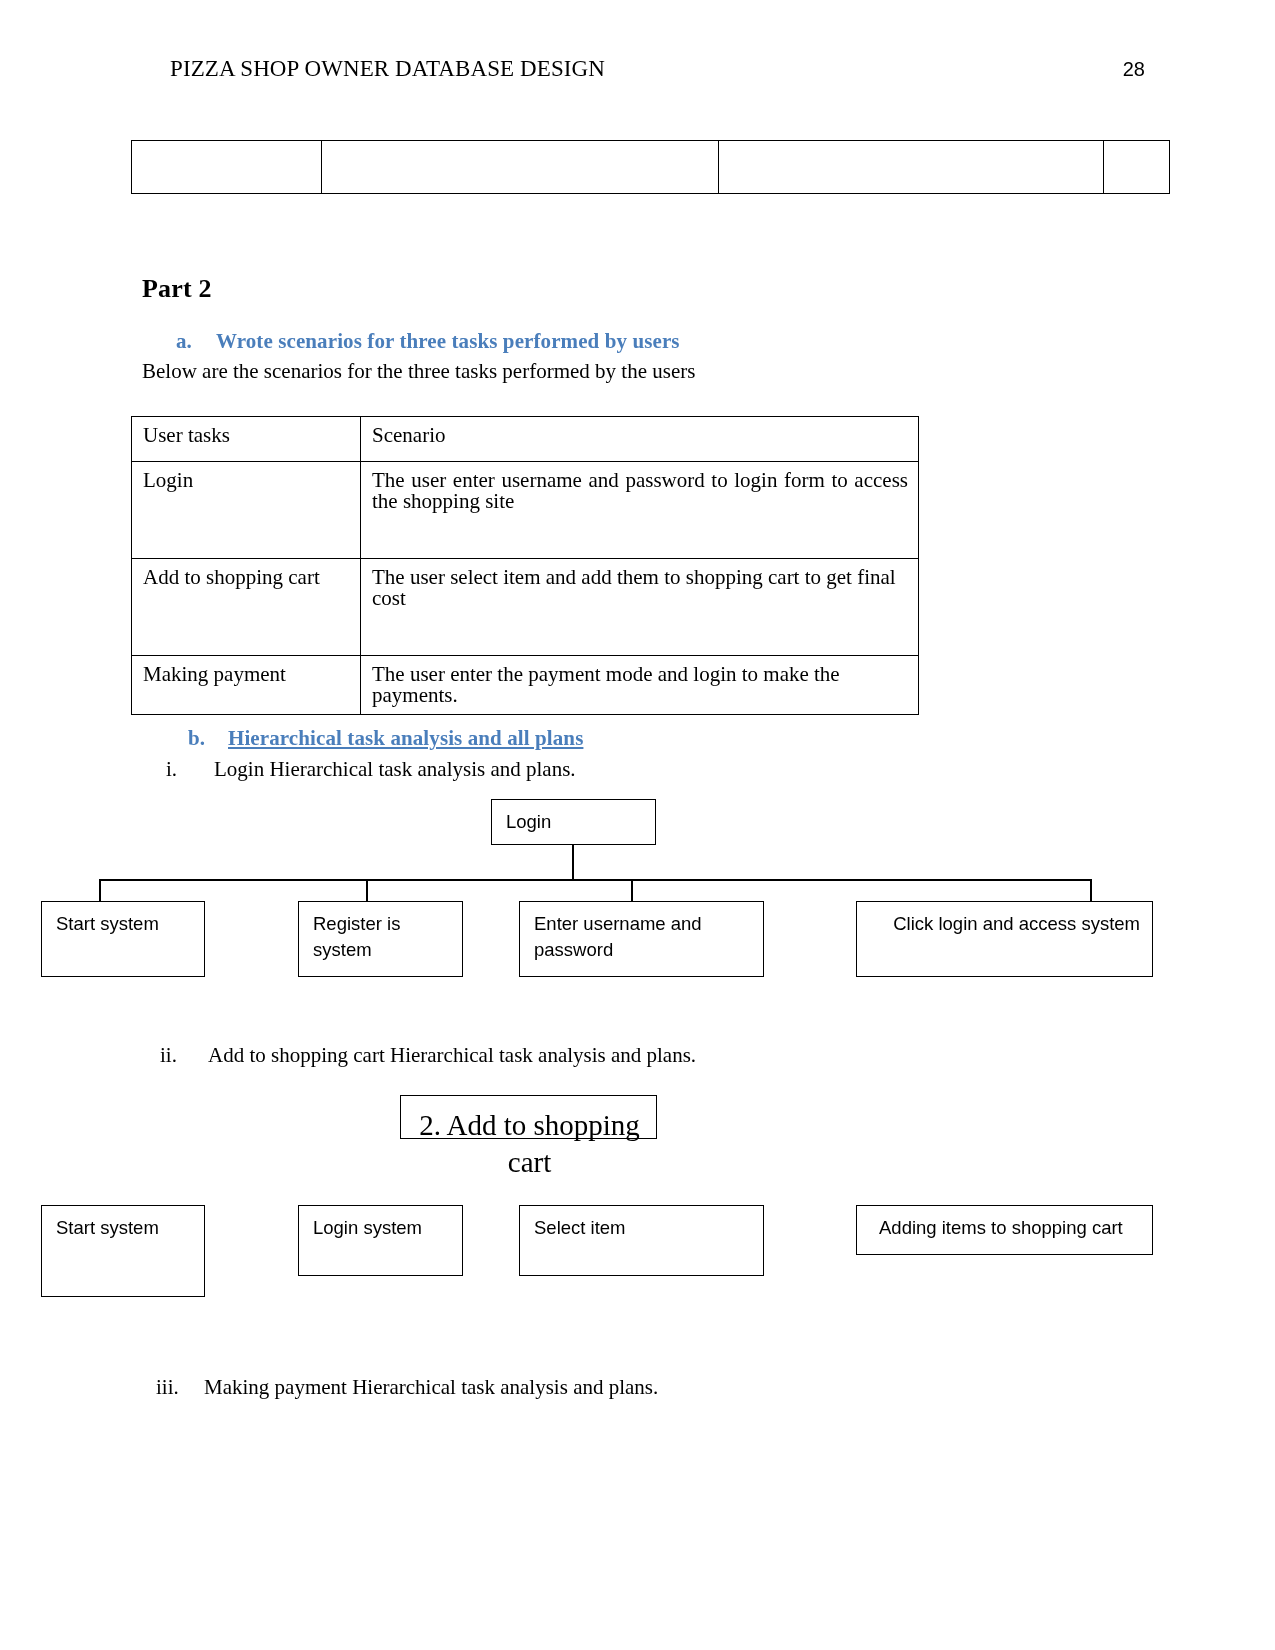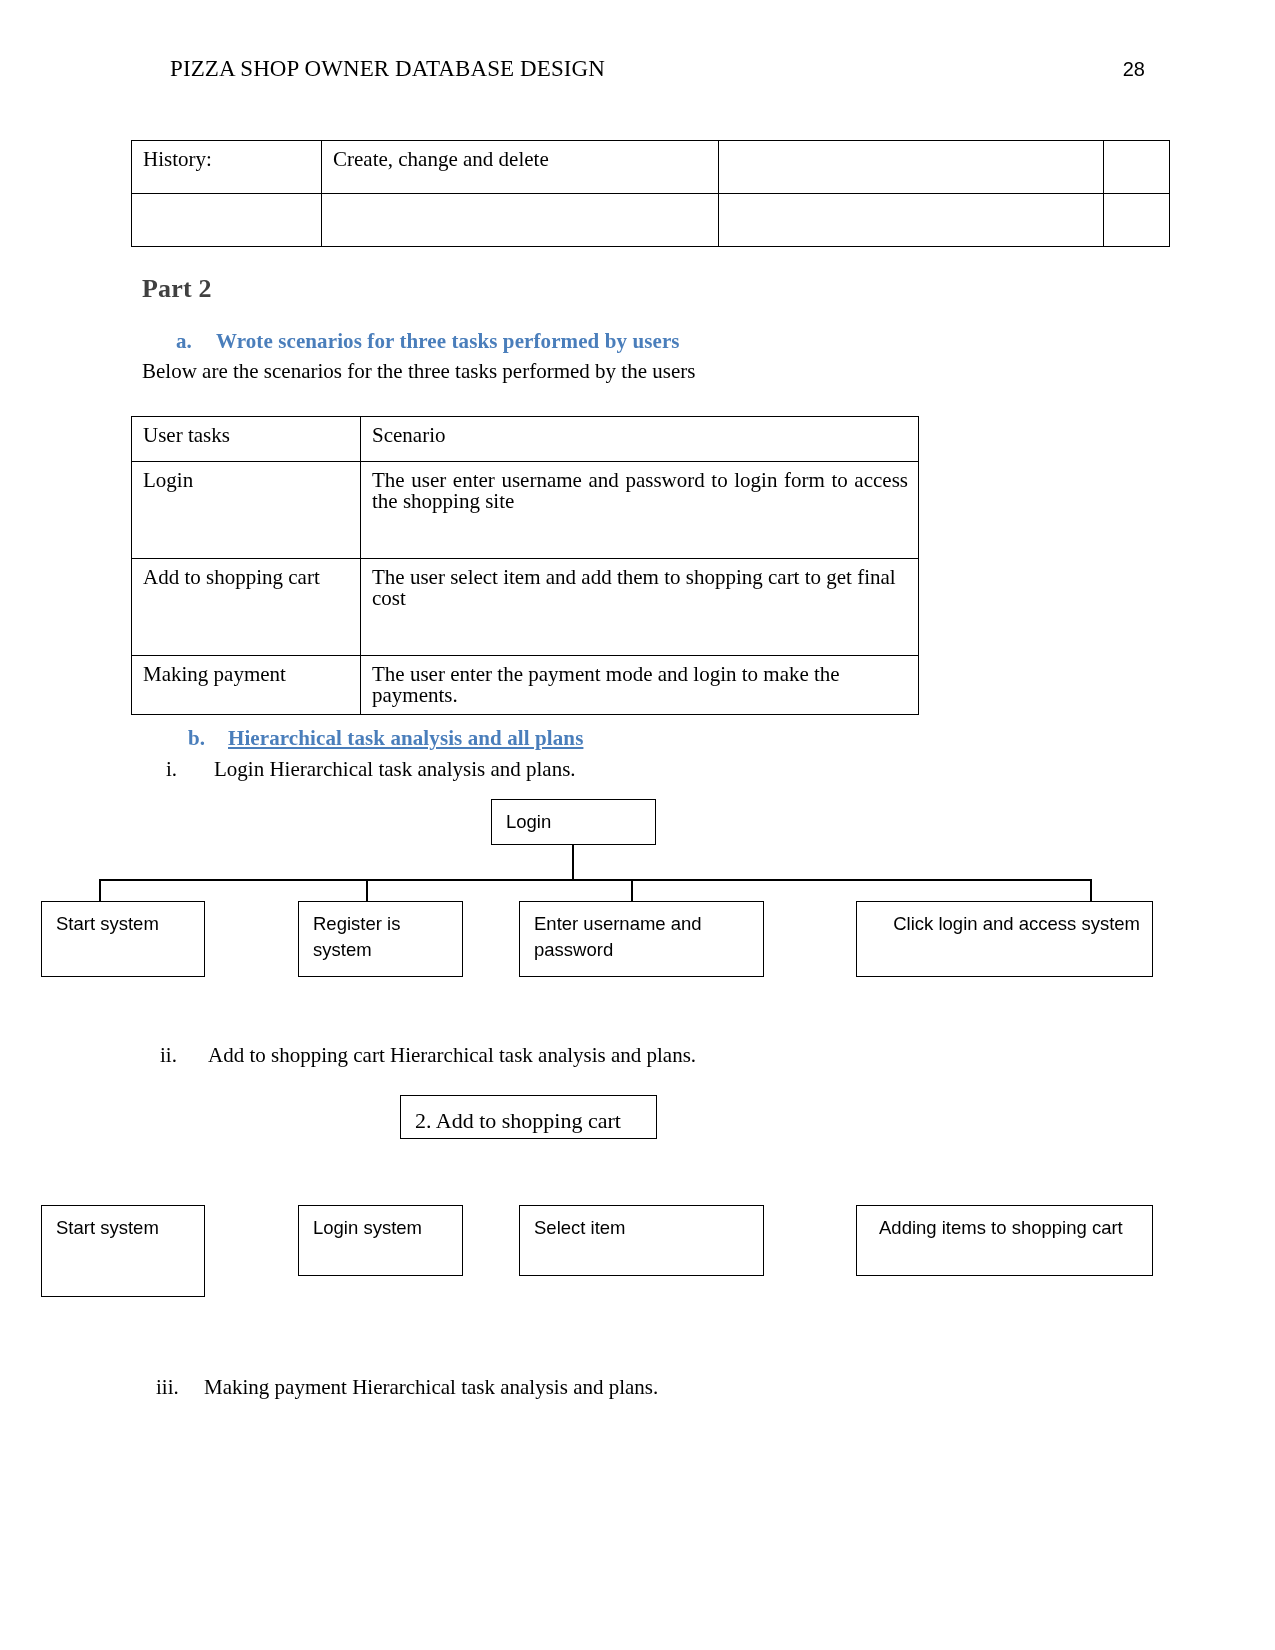--- a/index.html
+++ b/index.html
@@ -61,21 +61,21 @@
   .history-table .c1 { width: 168px; }
   .history-table .c2 { width: 375px; }
   .history-table .c3 { width: 363px; }
   .history-table .c4 { width: 44px; }
 
   
   .heading-part {
     position: absolute;
     top: 274px;
     left: 142px;
-    color: #404040;
+    color: #000000;
     font-size: 26px;
     font-weight: bold;
     letter-spacing: 0.2px;
   }
   .heading-sub {
     position: absolute;
     color: #4a7ebb;
     font-size: 21px;
     font-weight: bold;
     letter-spacing: 0.1px;
@@ -164,45 +164,40 @@
   .d1-c2     { left: 298px; top: 106px; width: 165px; height: 76px; }
   .d1-c3     { left: 519px; top: 106px; width: 245px; height: 76px; }
   .d1-c4     { left: 856px; top: 106px; width: 297px; height: 76px; text-align: right; }
 
   
   .d2 { top: 1090px; height: 250px; }
   .d2-root   { left: 400px; top: 5px;  width: 257px; height: 44px; padding-top: 11px; }
   .d2-c1     { left: 41px;  top: 115px; width: 164px; height: 92px; }
   .d2-c2     { left: 298px; top: 115px; width: 165px; height: 71px; }
   .d2-c3     { left: 519px; top: 115px; width: 245px; height: 71px; }
-  .d2-c4     { left: 856px; top: 115px; width: 297px; height: 71px; padding-left: 22px; }
+  .d2-c4     { left: 856px; top: 115px; width: 297px; height: 50px; padding-left: 22px; }
   .d2-root-text {
     font-family: "Liberation Serif", "DejaVu Serif", serif;
-    font-size: 22px;
+    font-size: 29px;
     line-height: 1.28;
+    text-align: center;
   }
 </style>
 </head>
 <body>
 
 <div class="page">
 
   <div class="doc-header">
     <div class="title">PIZZA SHOP OWNER DATABASE DESIGN</div>
     <div class="pageno">28</div>
   </div>
 
   <table class="doc-table history-table">
     <tbody>
-      <tr>
-        <td class="c1">History:</td>
-        <td class="c2">Create, change and delete</td>
-        <td class="c3"></td>
-        <td class="c4"></td>
-      </tr>
       <tr>
         <td class="c1"></td>
         <td class="c2"></td>
         <td class="c3"></td>
         <td class="c4"></td>
       </tr>
     </tbody>
   </table>
 
   <div class="heading-part">Part 2</div>

